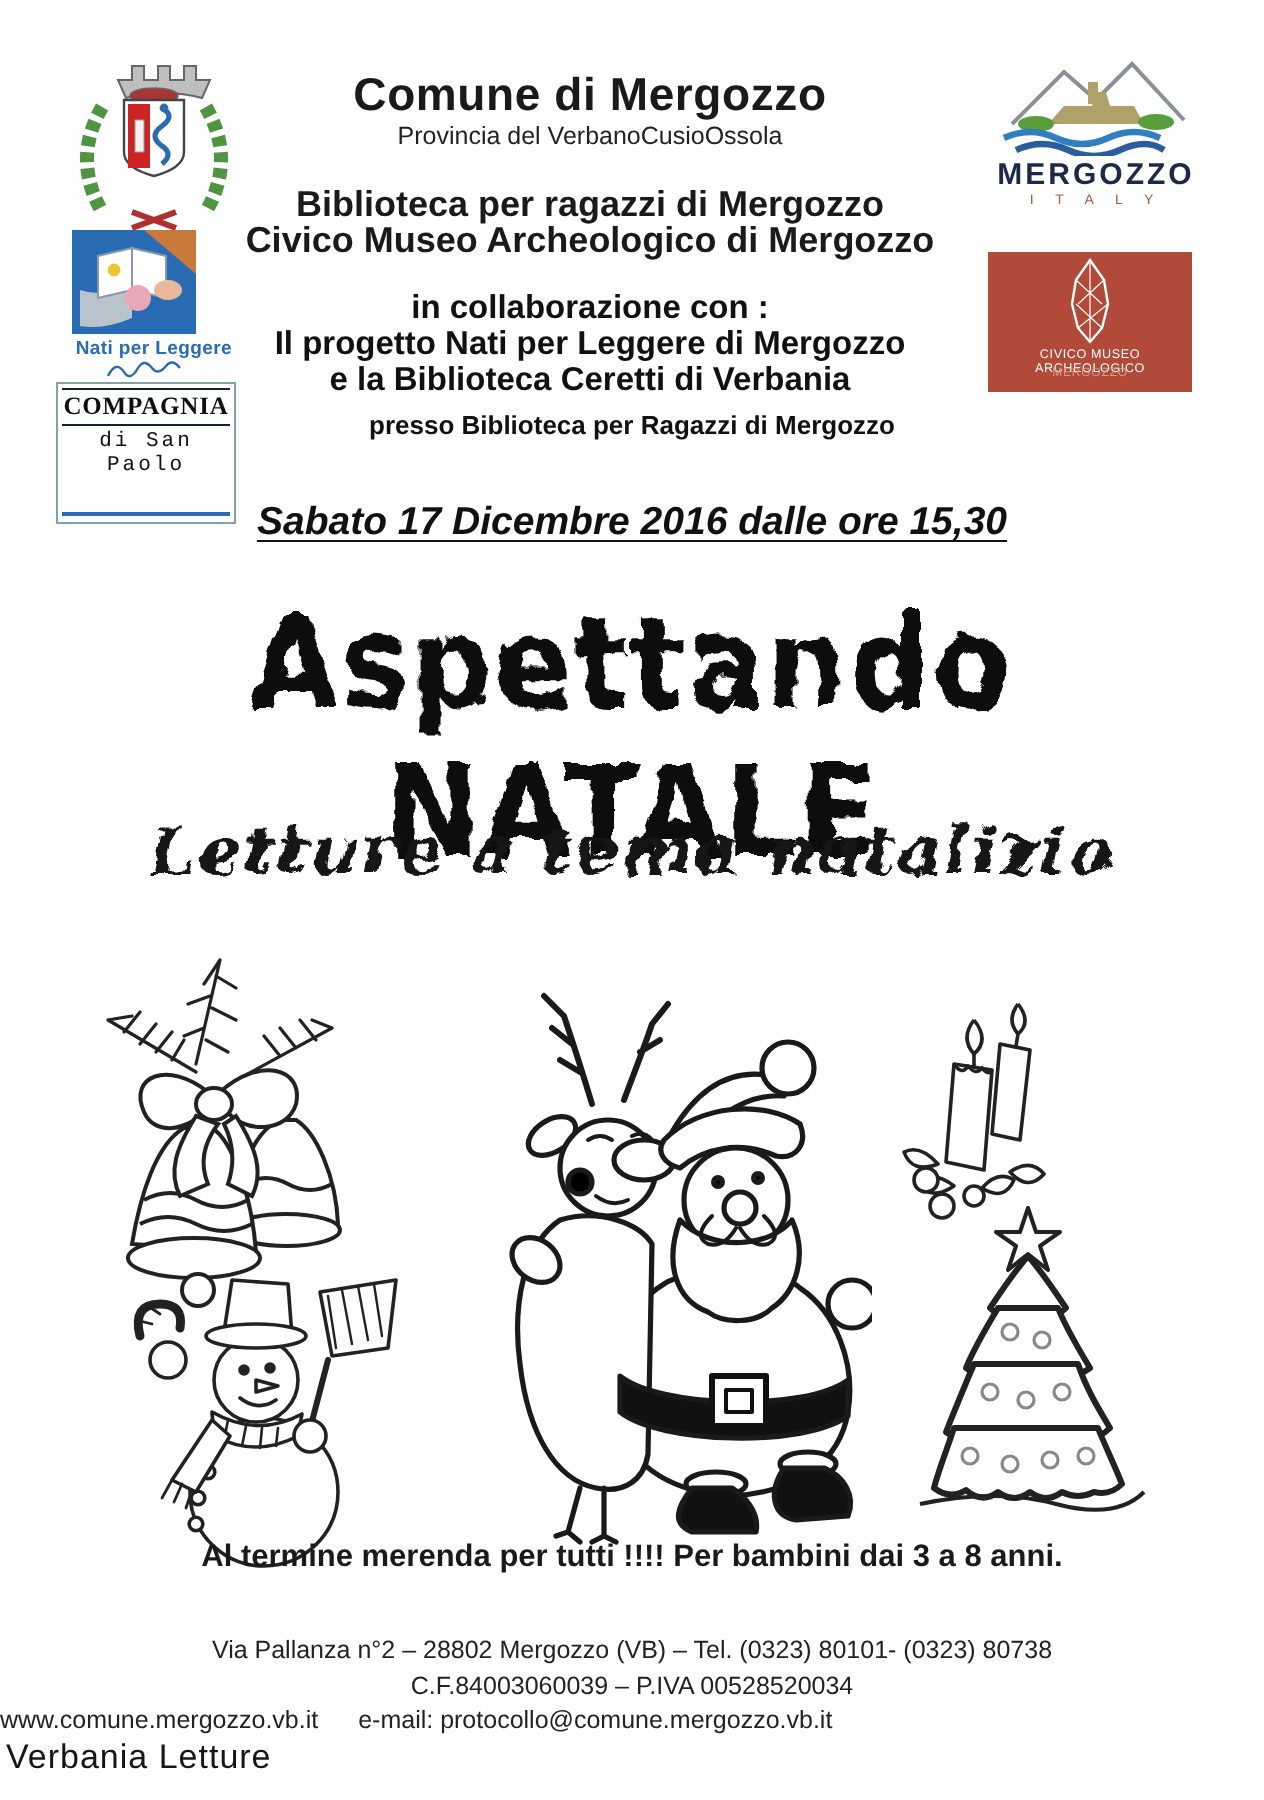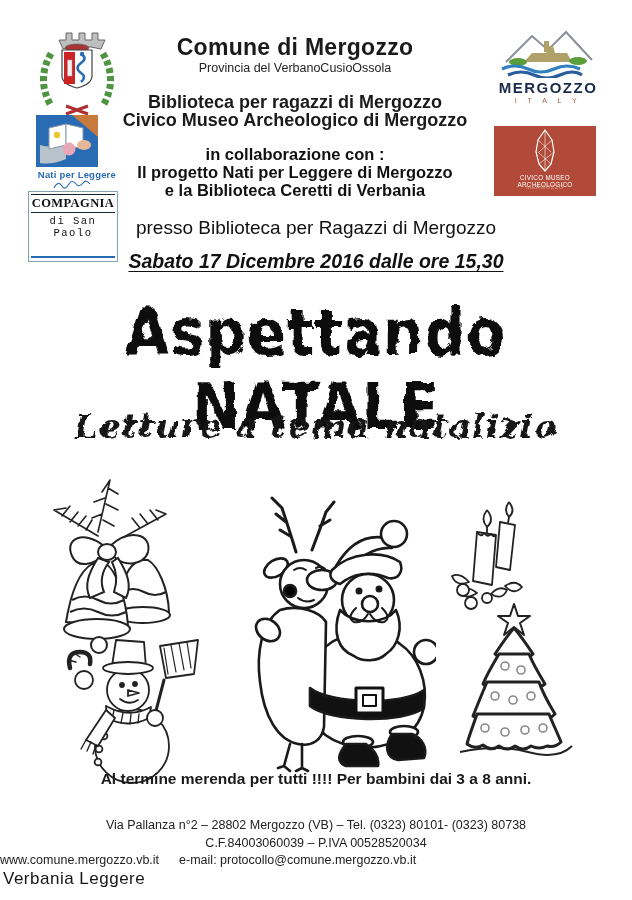--- a/index.html
+++ b/index.html
@@ -11,21 +11,21 @@
 
   
   .municipality{top:34px;font-size:23px;font-weight:bold;letter-spacing:.3px;color:#1a1a1a;}
   .province{top:61px;font-size:12.5px;color:#222;}
   .department{top:75px;font-size:16px;color:#1a1a1a;}
   .org1{top:92px;font-size:18px;font-weight:bold;color:#1a1a1a;}
   .org2{top:110px;font-size:18px;font-weight:bold;color:#1a1a1a;}
   .collab-intro{top:145px;font-size:16.5px;font-weight:bold;}
   .partner1{top:163px;font-size:16.5px;font-weight:bold;}
   .partner2{top:181px;font-size:16.5px;font-weight:bold;}
-  .venue{top:217px;font-size:19px;font-weight:normal;}
+  .venue{top:205px;font-size:13px;font-weight:bold;}
   .datetime{top:250px;font-size:19.5px;font-weight:bold;font-style:italic;
             text-decoration:underline;text-underline-offset:3px;}
 
   
   .event-title{top:296px;font-size:57px;font-weight:800;letter-spacing:1px;
                transform:scaleY(1.12);transform-origin:top center;
                font-family:"DejaVu Sans",sans-serif;color:#0c0c0c;filter:url(#grunge);}
   .event-subtitle{top:406px;font-size:34px;font-weight:bold;font-style:italic;letter-spacing:1px;
                font-family:"DejaVu Serif",serif;color:#151515;filter:url(#grunge);}
 
@@ -278,15 +278,15 @@
     <path d="M4,152 Q42,144 72,152 T116,146" stroke="#222" stroke-width="2" fill="none"></path>
   </svg>
 
   <div class="abs full note">Al termine merenda per tutti !!!! Per bambini dai 3 a 8 anni.</div>
   <div class="abs full f1">Via Pallanza n°2 – 28802 Mergozzo (VB) – Tel. (0323) 80101- (0323) 80738</div>
   <div class="abs full f2">C.F.84003060039 – P.IVA 00528520034</div>
   <div class="abs full f3">
     <span>www.comune.mergozzo.vb.it</span>
     <span>e-mail: protocollo@comune.mergozzo.vb.it</span>
   </div>
-  <div class="abs watermark">Verbania Leggere</div>
+  <div class="abs watermark">Verbania Letture</div>
 
 </div>
 
 </body></html>

